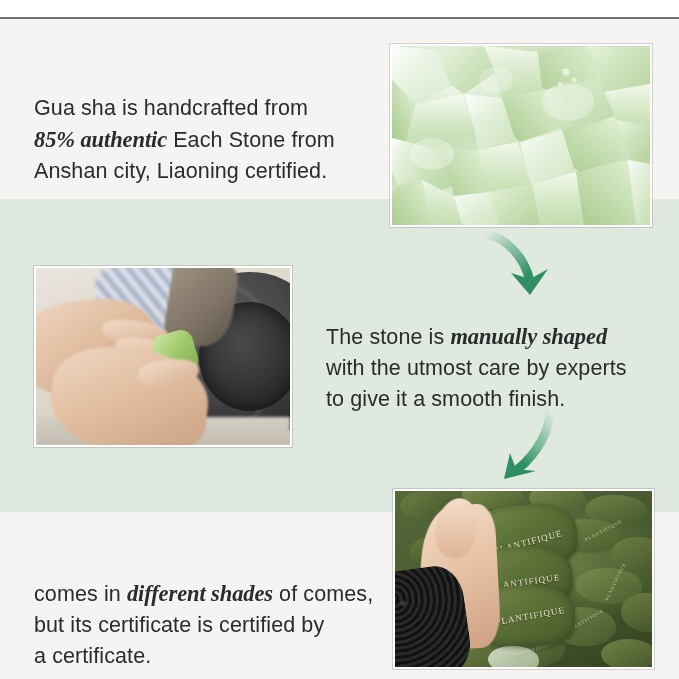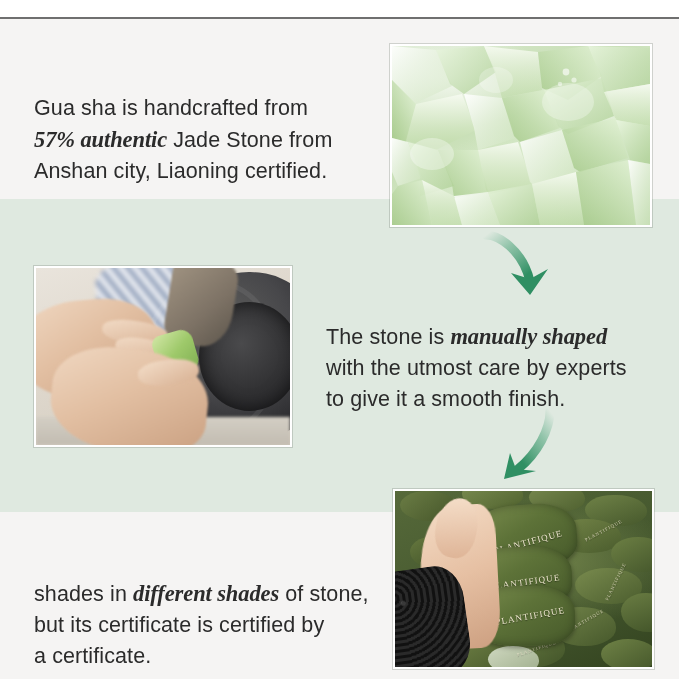--- a/index.html
+++ b/index.html
@@ -245,21 +245,21 @@
 <div id="page">
 
   <div class="top-rule"></div>
 
   <div class="band band-top"></div>
   <div class="band band-middle"></div>
   <div class="band band-bottom"></div>
 
   <div class="text-block" id="text-intro">
     <span>Gua sha is handcrafted from</span><br>
-    <span class="em">57% authentic</span><span> Jade Stone from</span><br>
+    <span class="em">85% authentic</span><span> Each Stone from</span><br>
     <span>Anshan city, Liaoning certified.</span>
   </div>
 
   <div class="photo" id="photo-jade-raw">
     <div class="canvas">
       <div class="jade-base"></div>
       <svg class="shard" style="inset:0;width:100%;height:100%" viewBox="0 0 258 179" preserveAspectRatio="none">
         <defs>
           <linearGradient id="jg1" x1="0" y1="0" x2="1" y2="1">
             <stop offset="0" stop-color="#ffffff" stop-opacity=".92"></stop>
@@ -358,21 +358,21 @@
         <stop offset="0.42" stop-color="#4da37a" stop-opacity=".55"></stop>
         <stop offset="1" stop-color="#2f8f63" stop-opacity="1"></stop>
       </linearGradient>
     </defs>
     <path d="M72,2 C72,20 60,44 40,60" stroke="url(#ag2)" stroke-width="9" fill="none" stroke-linecap="round"></path>
     <path d="M26,70 L32,44 L38,60 L58,62 Z" fill="#2f8f63"></path>
   </svg>
 
   <div class="text-block" id="text-unique">
     <br>
-    <span>shades in </span><span class="em">different shades</span><span> of stone,</span><br>
+    <span>comes in </span><span class="em">different shades</span><span> of comes,</span><br>
     <span>but its certificate is certified by</span><br>
     <span>a certificate.</span>
   </div>
 
   <div class="photo" id="photo-gua-sha-set">
     <div class="canvas">
       <div class="gs-base"></div>
 
       <div class="gs-pebble" style="left:52%;top:-4%;width:22%;height:16%;background:linear-gradient(150deg,#78894f,#4f6130)"></div>
       <div class="gs-pebble" style="left:74%;top:2%;width:24%;height:18%;background:linear-gradient(160deg,#6f8247,#46582c)"></div>

